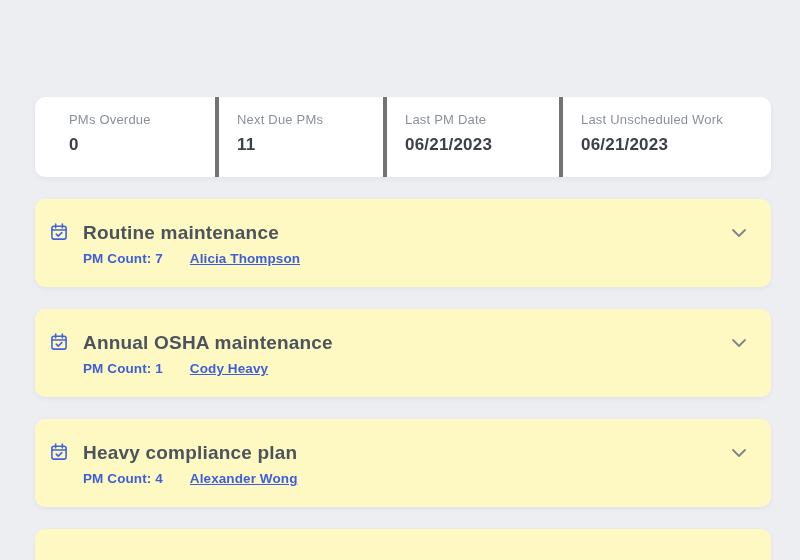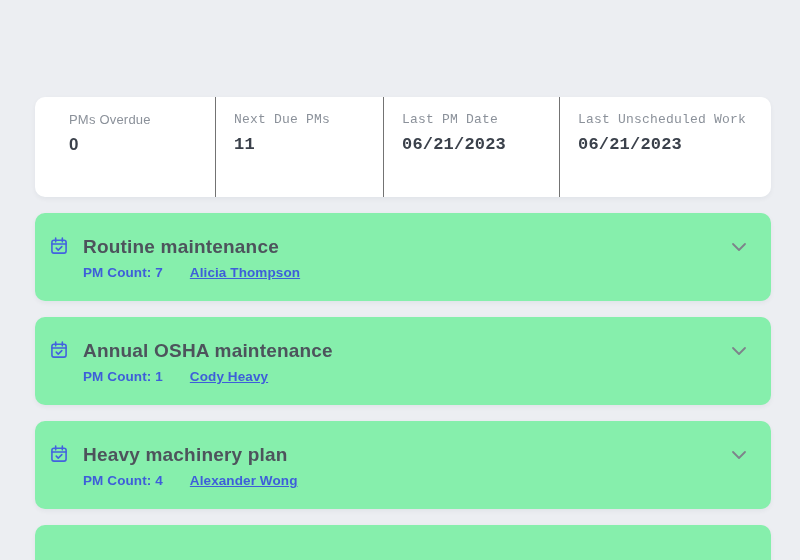--- a/index.html
+++ b/index.html
@@ -11,53 +11,53 @@
   }
   .page {
     position: relative;
     width: 736px;
     margin-left: 35px;
     padding-top: 97px;
   }
   
   .stats-card {
     display: flex;
-    height: 100px;
+    height: 80px;
     background: #ffffff;
     border-radius: 10px;
     box-shadow: 0 2px 5px rgba(25, 35, 60, 0.05);
   }
   .stat-col {
     padding-top: 15px;
     padding-left: 18px;
   }
   .stat-col:nth-child(1) { flex: 0 0 180px; padding-left: 34px; }
   .stat-col:nth-child(2) { flex: 0 0 168px; }
   .stat-col:nth-child(3) { flex: 0 0 176px; }
   .stat-col:nth-child(4) { flex: 1 1 auto; }
-  .stat-col + .stat-col { border-left: 1px solid #737373; font-family: Liberation Mono, monospace; }
+  .stat-col + .stat-col { border-left: 4px solid #737373; }
   .stat-label {
     font-size: 13px;
     color: #8b919a;
     letter-spacing: 0.2px;
     white-space: nowrap;
   }
   .stat-value {
     margin-top: 8px;
     font-size: 17px;
     font-weight: 700;
     color: #3b414b;
     letter-spacing: 0.2px;
   }
   
   .plan-card {
     position: relative;
     height: 88px;
-    margin-top: 16px;
-    background: #86efac;
+    margin-top: 22px;
+    background: #fef9c3;
     border-radius: 10px;
     box-shadow: 0 2px 5px rgba(25, 35, 60, 0.05);
     cursor: pointer;
   }
   .plan-icon {
     position: absolute;
     left: 14px;
     top: 23px;
     width: 20px;
     height: 20px;
@@ -173,21 +173,21 @@
   <section class="plan-card">
     <span class="plan-icon">
       <svg width="20" height="20" viewBox="0 0 24 24" fill="none" stroke="#4262df" stroke-width="1.9" stroke-linecap="round" stroke-linejoin="round">
         <rect x="3.5" y="5" width="17" height="15.5" rx="2.5"></rect>
         <line x1="8" y1="2.5" x2="8" y2="7"></line>
         <line x1="16" y1="2.5" x2="16" y2="7"></line>
         <line x1="3.5" y1="9.5" x2="20.5" y2="9.5"></line>
         <path d="M8.7 14.6 L11.1 17 L15.4 12.8"></path>
       </svg>
     </span>
-    <div class="plan-title">Heavy machinery plan</div>
+    <div class="plan-title">Heavy compliance plan</div>
     <div class="plan-sub">
       <span>PM Count: 4</span>
       <a class="assignee-link">Alexander Wong</a>
     </div>
     <button class="chevron-btn">
       <svg width="16" height="10" viewBox="0 0 16 10" fill="none" stroke="#7d838b" stroke-width="1.8" stroke-linecap="round" stroke-linejoin="round">
         <path d="M2 2 L8 8 L14 2"></path>
       </svg>
     </button>
   </section>

